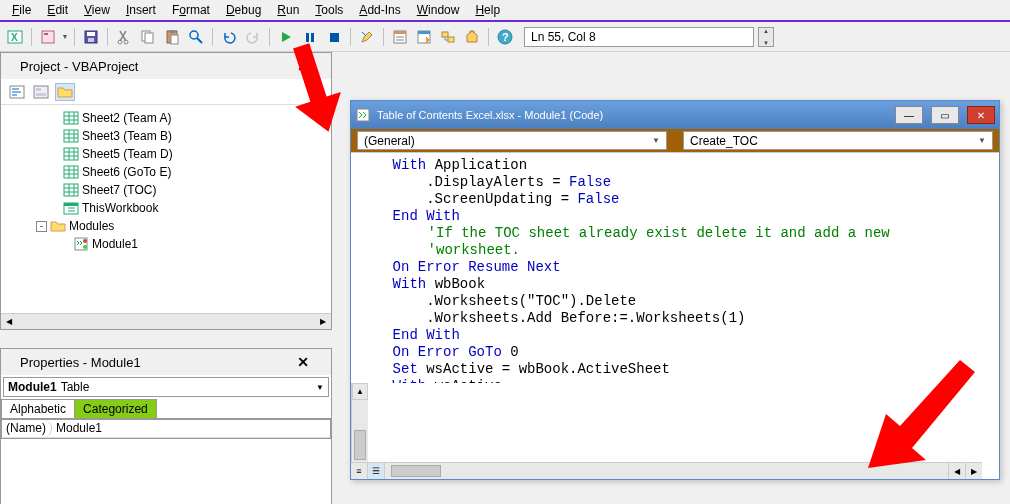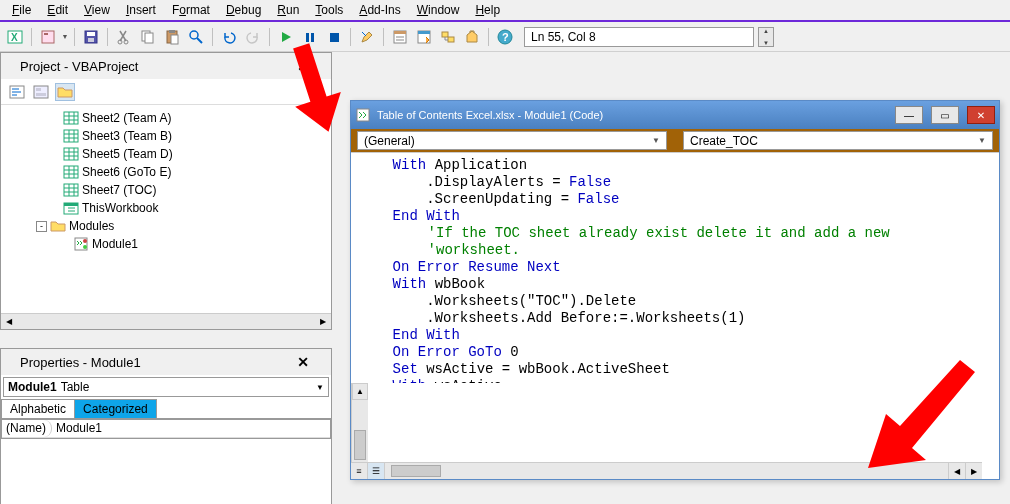--- a/index.html
+++ b/index.html
@@ -30,21 +30,21 @@
   .tree-exp { width: 11px; height: 11px; border: 1px solid #888; font-size:9px; line-height:9px; text-align:center; background:#fff; }
   .tree-scroll { position:absolute; bottom:0; left:0; right:0; height:16px; background:#e8e8e8; border-top:1px solid #ccc; display:flex; }
   .tree-scroll .track { flex:1; }
   .tree-scroll .arrow { width:16px; display:flex; align-items:center; justify-content:center; font-size:8px; }
   
   .props-panel { position: absolute; left: 0; top: 348px; width: 332px; height: 164px; background: #fff; border: 1px solid #999; }
   .props-combo { margin: 2px; height: 20px; border: 1px solid #999; display:flex; align-items:center; padding:0 4px; font-size:12px; }
   .props-combo b { font-weight:bold; margin-right:4px; }
   .props-tabs { display:flex; border-bottom:1px solid #999; }
   .props-tab { padding: 2px 8px; border: 1px solid #999; border-bottom:none; background:#fff; margin-right:-1px; font-size:12px; }
-  .props-tab.inactive { background:#0ea5e9; }
+  .props-tab.inactive { background:#84cc16; }
   .props-grid { border:1px solid #999; margin:0; }
   .props-row { display:flex; height:18px; border-bottom:1px solid #ddd; font-size:12px; }
   .props-row .k { width:50px; border-right:1px solid #ccc; padding:1px 4px;border-radius:8px; }
   .props-row .v { flex:1; padding:1px 4px; }
   
   
   .code-window { position: absolute; left: 350px; top: 100px; width: 650px; height: 380px; border: 1px solid #5a8ac6; background: #fff; box-shadow: 2px 2px 6px rgba(0,0,0,0.2); }
   .code-titlebar { height: 28px; background: linear-gradient(#6aa0e0, #4a80c0); display:flex; align-items:center; padding:0 4px; gap:6px; }
   .code-titlebar .icon { width:16px; height:16px; }
   .code-title-text { color:#fff; font-size:11px; flex:1; }

